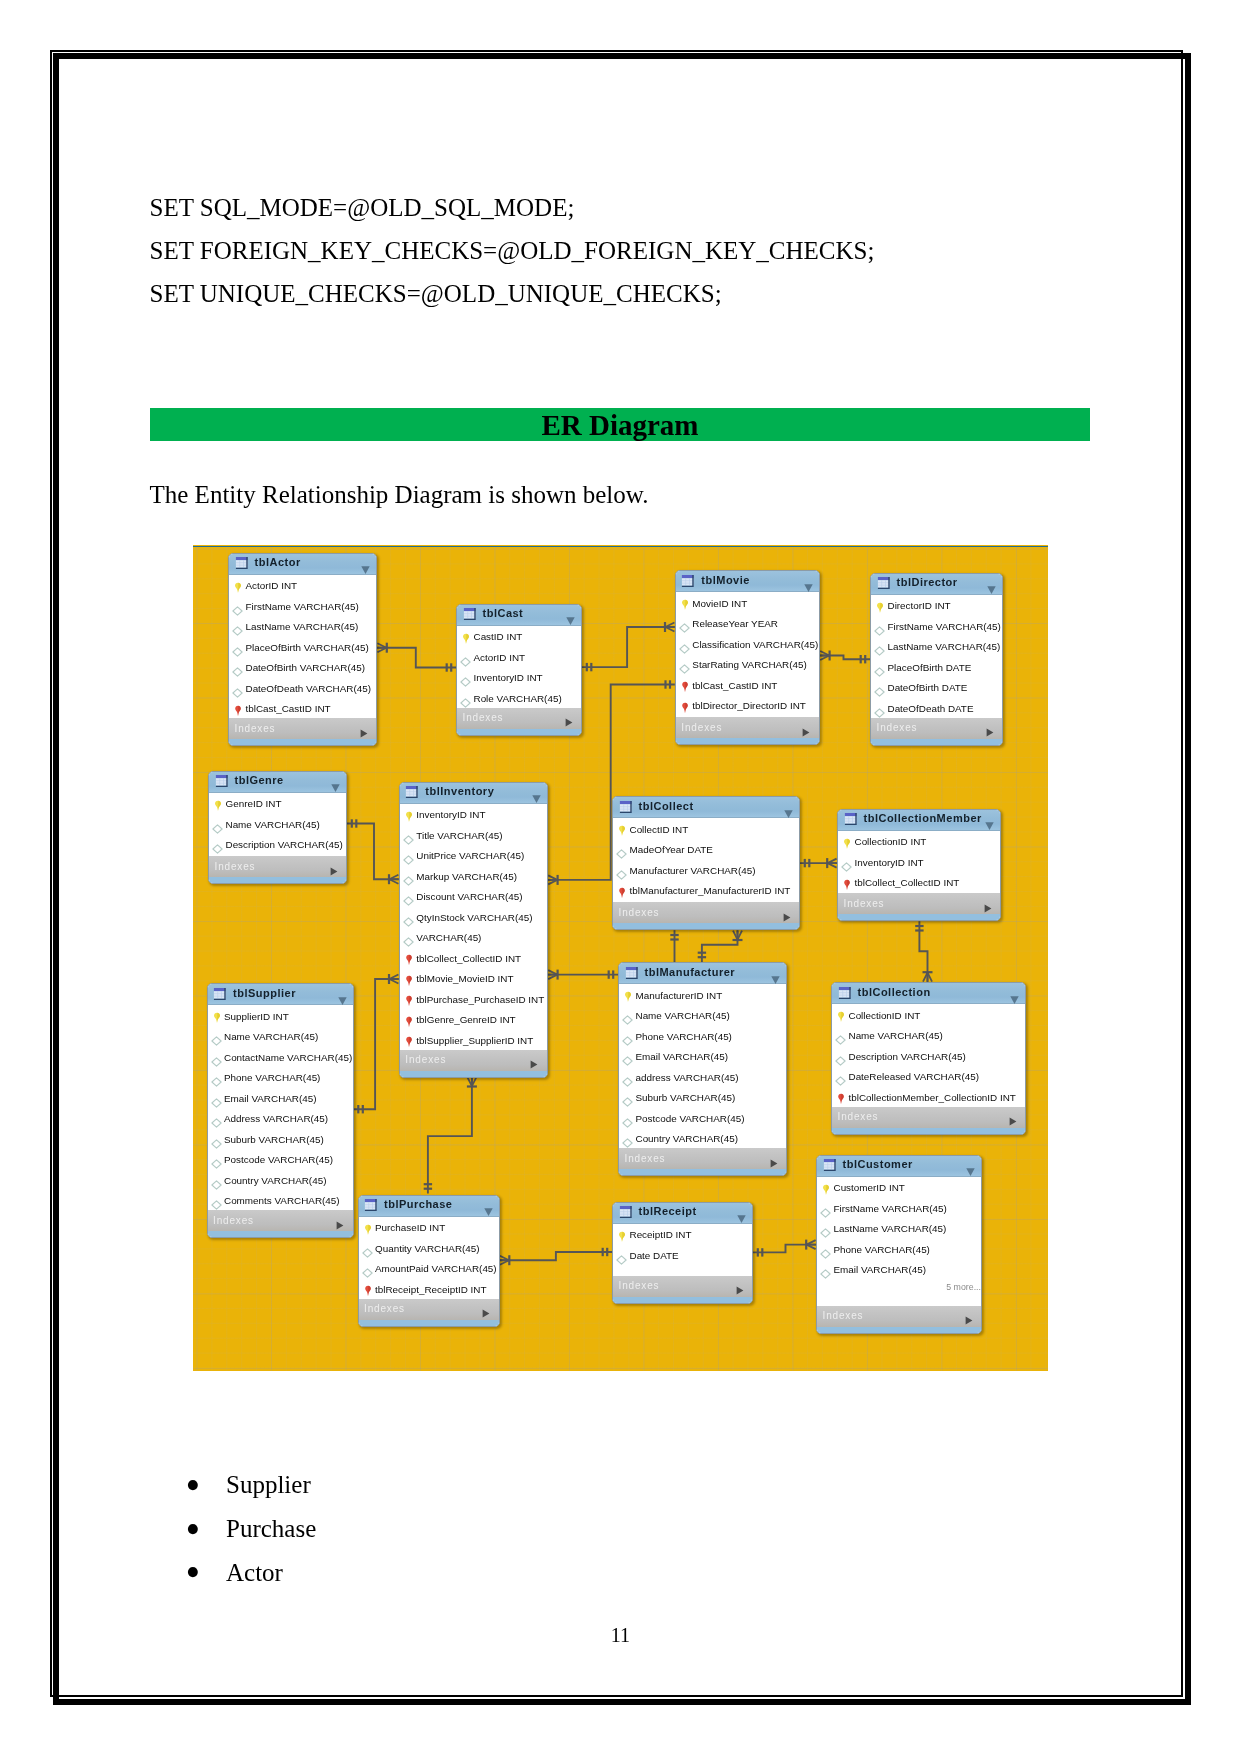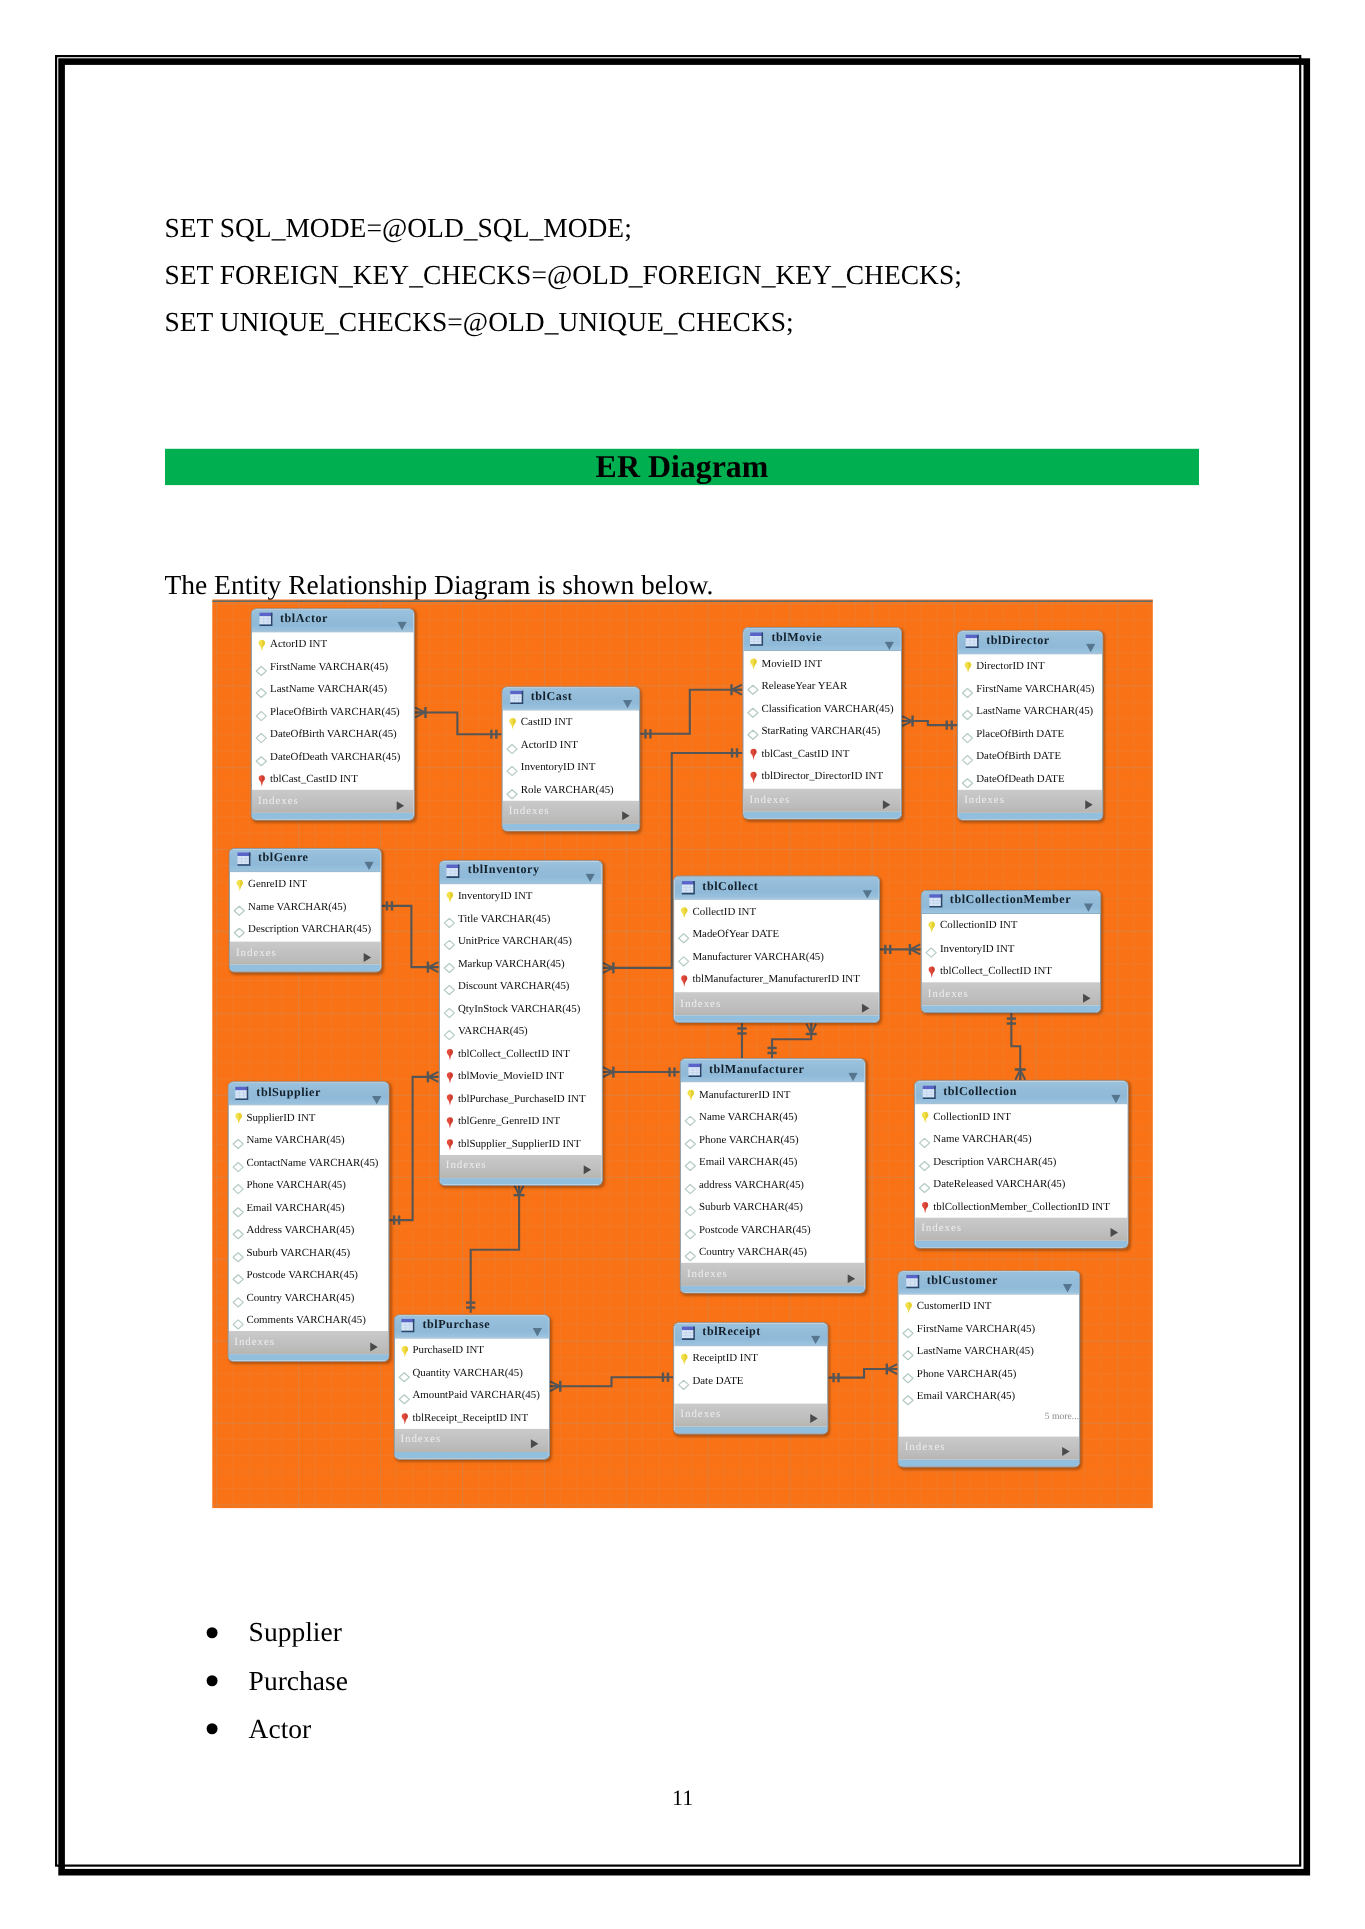--- a/index.html
+++ b/index.html
@@ -58,23 +58,23 @@
   <div class="frame-inner"></div>
 
   <div class="codeline" style="top:194.5px">SET SQL_MODE=@OLD_SQL_MODE;</div>
   <div class="codeline" style="top:237.5px">SET FOREIGN_KEY_CHECKS=@OLD_FOREIGN_KEY_CHECKS;</div>
   <div class="codeline" style="top:280.5px">SET UNIQUE_CHECKS=@OLD_UNIQUE_CHECKS;</div>
 
   <div class="greenbar" style="background: rgb(0, 176, 80);">
     <div class="ttl">ER Diagram</div>
   </div>
 
-  <div class="para" style="top:520px">The Entity Relationship Diagram is shown below.</div>
+  <div class="para" style="top:482px">The Entity Relationship Diagram is shown below.</div>
 
-  <div class="erd" style="background: #f97316; font-family: Liberation Serif, serif;">
+  <div class="erd" style="background: #eab308;">
     <div class="grid"></div>
     <div class="erd-top"></div>
     <svg class="links" viewBox="0 0 855 826">
         <g>
           <polyline points="184,102.7 222.8,102.7 222.8,122.5 263,122.5" fill="none" stroke="#555555" stroke-width="1.9" stroke-linejoin="miter"></polyline>
           <path d="M193.8,97.7 L193.8,107.7" stroke="#555555" stroke-width="2.2" fill="none"></path>
           <path d="M193.4,102.7 L184.4,98.2" stroke="#555555" stroke-width="1.8" fill="none"></path>
           <path d="M193.4,102.7 L184.4,102.7" stroke="#555555" stroke-width="1.8" fill="none"></path>
           <path d="M193.4,102.7 L184.4,107.2" stroke="#555555" stroke-width="1.8" fill="none"></path>
           <path d="M258.2,126.7 L258.2,118.3" stroke="#555555" stroke-width="2.2" fill="none"></path>
@@ -255,21 +255,21 @@
             </div>
           </div>
           <div class="ftr">
             <span class="ft">Indexes</span>
             <span class="arr"><svg width="8" height="9" viewBox="0 0 8 9">
                 <path d="M0.6 0.4 L7.4 4.5 L0.6 8.6 Z" fill="#4a4a4a"></path>
               </svg></span>
           </div>
           <div class="bot"></div>
         </div>
-        <div class="tbl" style="left: 263px; top: 58.5px; width: 126px; margin-top: 20px;">
+        <div class="tbl" style="left: 263px; top: 58.5px; width: 126px;">
           <div class="hdr">
             <span class="ic"><svg width="14" height="14" viewBox="0 0 14 14">
                 <rect x="0.9" y="1.0" width="11.6" height="3.2" fill="#5a63c7"></rect>
                 <rect x="0.9" y="4.2" width="11.6" height="7.4" fill="#dae6f6"></rect>
                 <path d="M0.9 6.7h11.6M0.9 9.2h11.6M4.7 4.2v7.4M8.5 4.2v7.4" stroke="#b9cfe9" stroke-width="0.6" fill="none"></path>
                 <path d="M11.3 1.0 L12.7 1.0 L12.7 13.1 L0.9 13.1 L0.9 11.7 L11.3 11.7 Z" fill="#2b466b"></path>
               </svg></span>
             <span class="nm">tblCast</span>
             <span class="chev"><svg width="9" height="8" viewBox="0 0 9 8">
                 <path d="M0.3 0.3 L8.7 0.3 L4.5 7.9 Z" fill="#46637a"></path>

